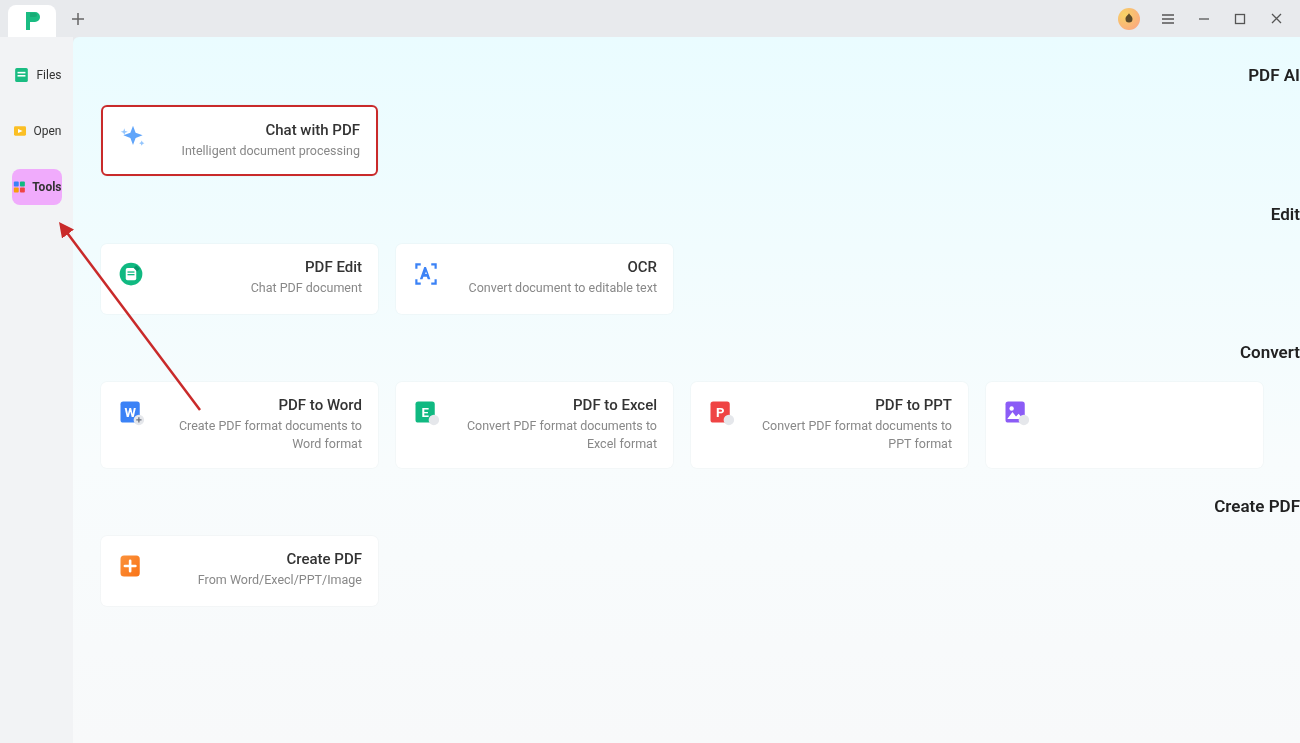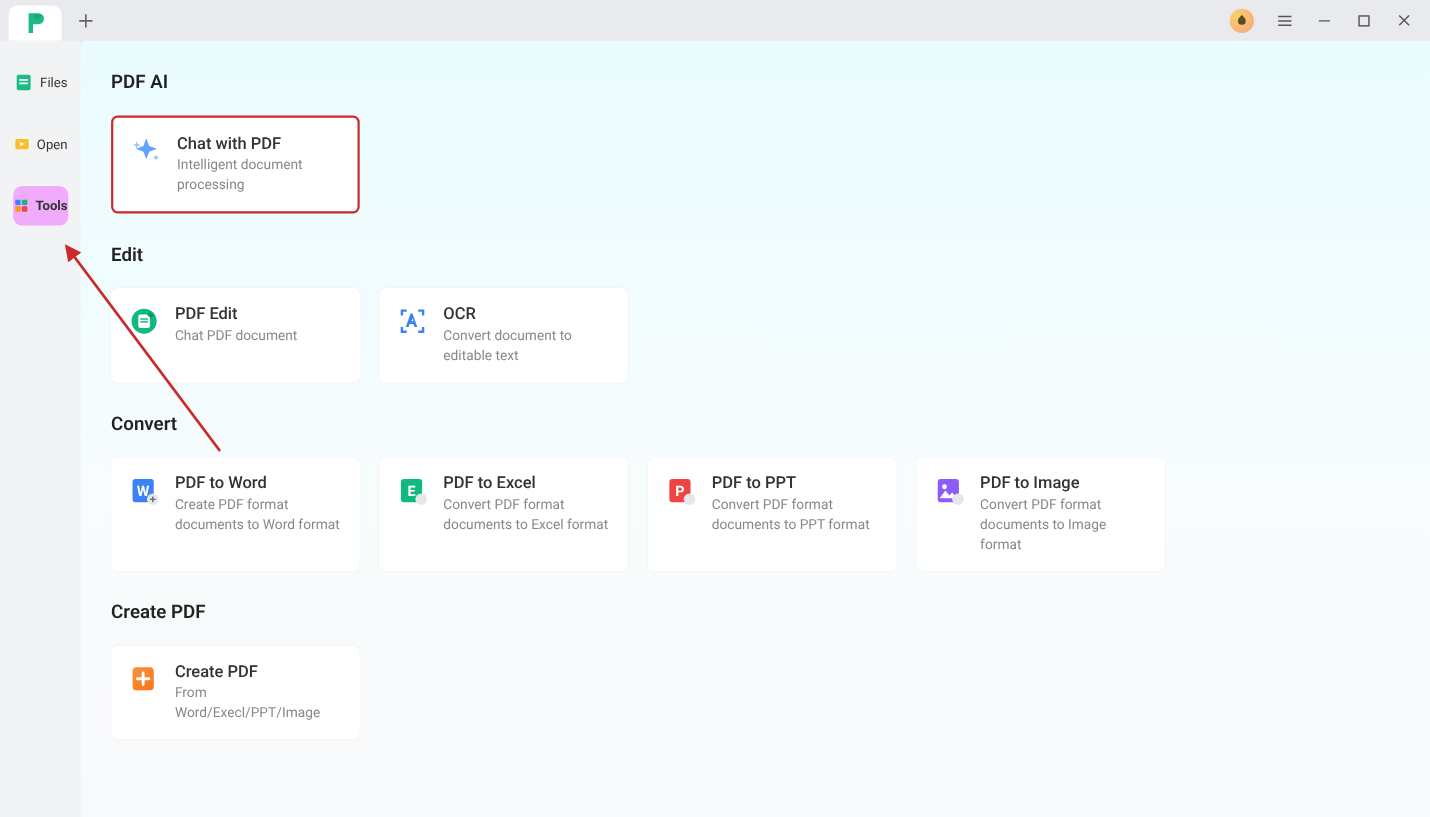--- a/index.html
+++ b/index.html
@@ -13,24 +13,24 @@
 .avatar { width: 22px; height: 22px; border-radius: 50%; background: radial-gradient(circle at 30% 30%, #f6d365, #fda085); display: flex; align-items: center; justify-content: center; margin-right: 8px; }
 
 .app-body { display: flex; height: 706px; }
 .sidebar { width: 73px; background: #f2f3f5; display: flex; flex-direction: column; align-items: center; padding-top: 20px; gap: 20px; }
 .side-item { width: 50px; display: flex; flex-direction: row; align-items: center; gap: 6px; cursor: pointer; padding: 6px 0; border-radius: 8px; }
 .side-item.active { background: #f0abfc; font-weight: bold; }
 .side-icon { width: 24px; height: 24px; }
 .side-label { font-size: 12px; color: #333; }
 
 .main { flex: 1; background: linear-gradient(180deg, #eafcff 0%, #f8fcfd 60%, #f8f9fa 100%); padding: 28px 0 0 28px; overflow: auto; border-top-left-radius: 6px; }
-.section { margin-bottom: 28px; }
+.section { margin-bottom: 28px; text-align: right; }
 .section-title { font-size: 17px; font-weight: 600; color: #222; margin-bottom: 20px; }
 .cards { display: flex; gap: 18px; flex-wrap: wrap; }
-.card { width: 226px; min-height: 70px; background: #fff; border-radius: 6px; display: flex; align-items: flex-start; padding: 14px 16px; gap: 14px; cursor: pointer; box-shadow: 0 0 0 1px rgba(0,0,0,0.02); }
+.card { width: 277px; min-height: 70px; background: #fff; border-radius: 6px; display: flex; align-items: flex-start; padding: 14px 16px; gap: 14px; cursor: pointer; box-shadow: 0 0 0 1px rgba(0,0,0,0.02); }
 .card.highlighted { border: 2px solid #c92a2a; }
 .card.tall { min-height: 86px; }
 .card-icon { width: 28px; height: 28px; flex-shrink: 0; margin-top: 2px; }
 .card-text { flex: 1; }
 .card-title { font-size: 15px; font-weight: 500; color: #333; margin-bottom: 3px; }
 .card-sub { font-size: 12.5px; color: #888; line-height: 1.45; }
 
 .arrow-overlay { position: absolute; pointer-events: none; }
 </style>
 </head>
@@ -189,24 +189,20 @@
             <div class="card-sub">Convert PDF format documents to PPT format</div>
           </div>
         </div>
         <div class="card tall">
           <svg class="card-icon" viewBox="0 0 32 32">
               <rect x="4" y="4" width="22" height="24" rx="3" fill="#8b5cf6"></rect>
               <circle cx="11" cy="12" r="2.5" fill="#fff"></circle>
               <path fill="#fff" d="M6 24l6-8 4 5 3-3 5 6H6z"></path>
               <circle cx="25" cy="25" r="6" fill="#e5e7eb"></circle>
             </svg>
-          <div class="card-text">
-            <div class="card-title">PDF to Image</div>
-            <div class="card-sub">Convert PDF format documents to Image format</div>
-          </div>
         </div>
       </div>
     </div>
 
     <div class="section">
       <div class="section-title">Create PDF</div>
       <div class="cards">
         <div class="card">
           <svg class="card-icon" viewBox="0 0 32 32">
               <rect x="4" y="4" width="22" height="24" rx="4" fill="url(#g1)"></rect>

